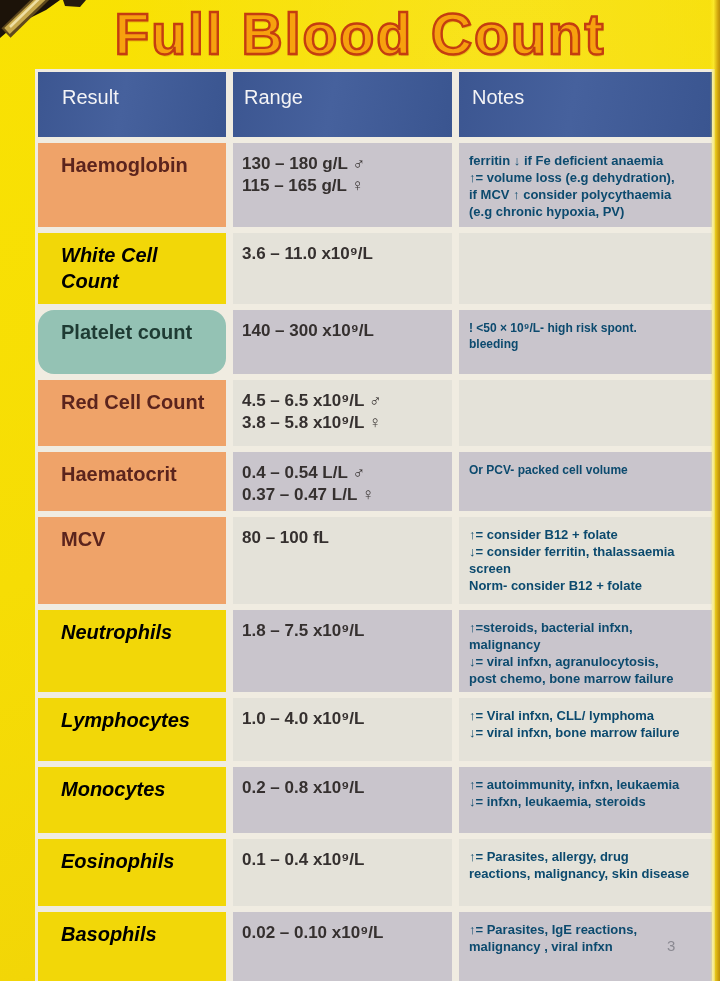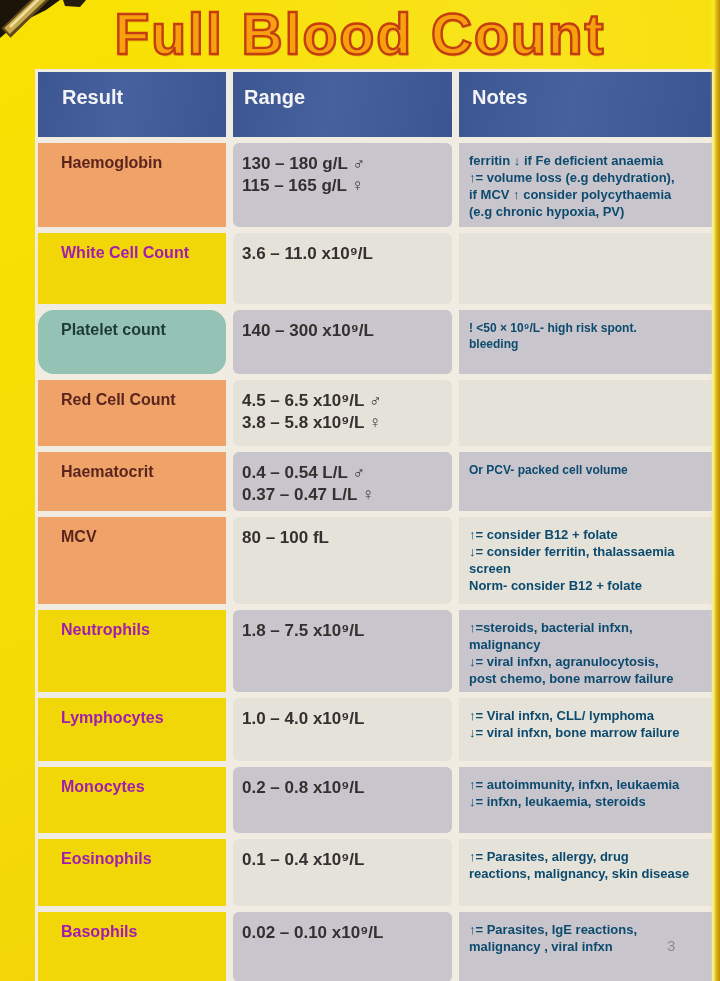--- a/index.html
+++ b/index.html
@@ -41,35 +41,35 @@
     display:grid;
     grid-template-columns:188px 219px 253px;
     grid-template-rows:65px 84px 71px 64px 66px 59px 87px 82px 63px 66px 67px 70px;
     gap:6px 7px;
     background:#f0ece1;
     padding:3px 3px 0 3px;
   }
   .cell{box-sizing:border-box;overflow:hidden;}
   .th{
     background:linear-gradient(100deg,#3c5691 0%,#46619d 45%,#3a5590 100%);
-    color:#f4f4f6;font-weight:700;font-size:20px;
+    color:#f4f4f6;font-weight:400;font-size:20px;
     padding:14px 15px 0 24px;
   }
   .th.c2{padding-left:11px;}
   .th.c3{padding-left:13px;}
   .result{
-    font-weight:700;font-size:16px;line-height:1.32;
+    font-weight:700;font-size:20px;line-height:1.32;
     padding:9px 6px 0 23px;color:#4a231a;
   }
   .result.orange{background:#efa369;color:#5b241d;}
-  .result.yellow{background:#f2d708;color:#a21caf;}
+  .result.yellow{background:#f2d708;color:#000000;font-style:italic;}
   .result.teal{background:#94c2b4;color:#1e3b33;border-radius:16px;}
   .range{
     font-weight:700;font-size:17px;line-height:1.32;
-    padding:10px 4px 0 9px;color:#35302f;white-space:pre-line;border-radius:6px;
+    padding:10px 4px 0 9px;color:#35302f;white-space:pre-line;
   }
   .notes{
     font-weight:700;font-size:13px;line-height:1.32;
     padding:9px 4px 0 10px;color:#0c4a6e;white-space:pre-line;
   }
   .notes.lg{font-size:12px;padding-top:11px;}
   .band-dark{background:#c9c5cc;}
   .band-light{background:#e4e2d9;}
 </style>
 </head>

